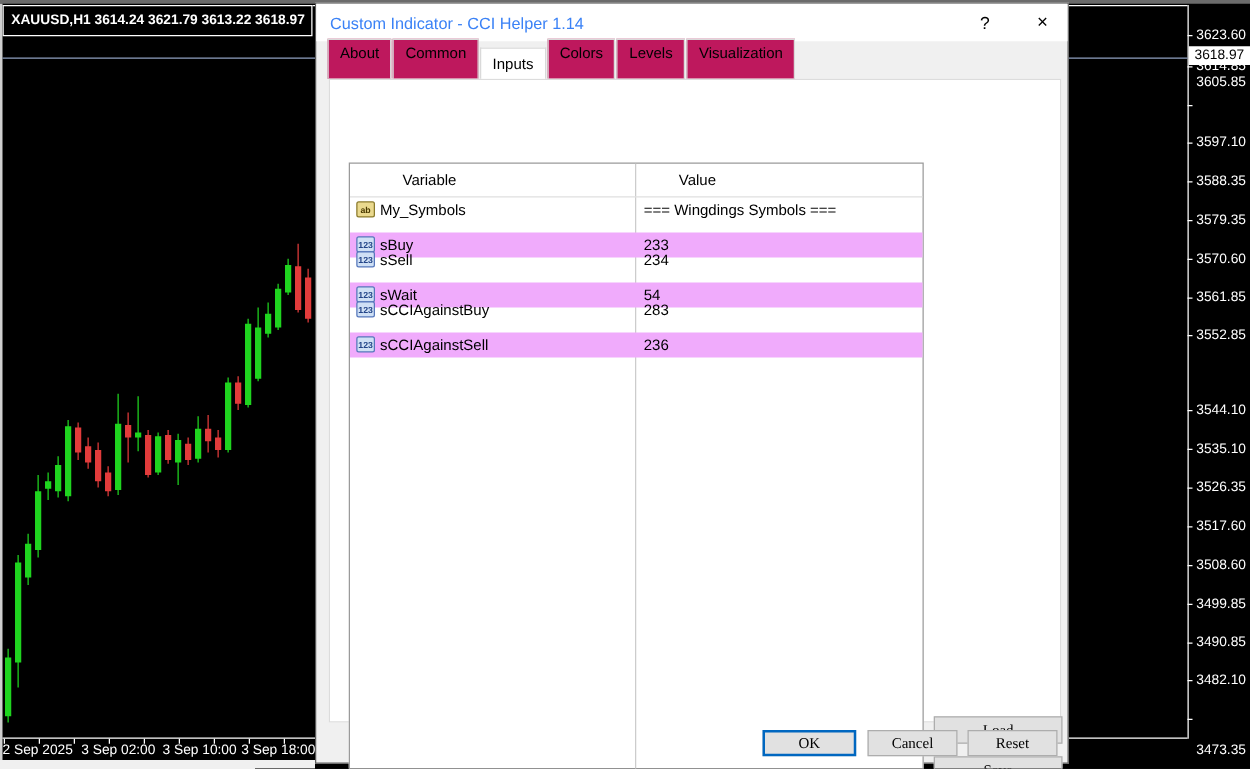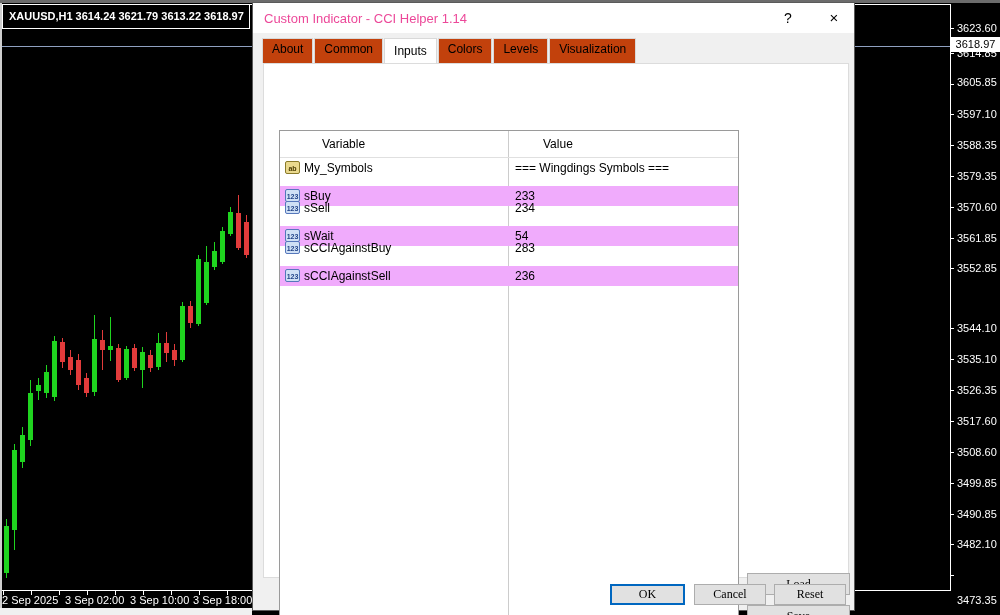--- a/index.html
+++ b/index.html
@@ -31,28 +31,28 @@
   .price-label { position:absolute; left:957px; color:#fff; font-size:11px; line-height:12px; white-space:nowrap; }
   .price-tick  { position:absolute; left:950px; width:4px; height:1px; background:#fff; }
   .price-tag   { position:absolute; left:951px; top:37px; width:49px; height:15px; background:#fff; color:#000;
                  font-size:11px; line-height:15px; text-align:center; }
   .time-label { position:absolute; top:594px; color:#fff; font-size:11px; line-height:12px; white-space:nowrap; }
   .time-tick  { position:absolute; top:591px; width:1px; height:4px; background:#fff; }
 
   
   #dialog { left:252px; top:2px; width:603px; height:609px; background:#f0f0f0; border:1px solid #5a5a5a; }
   #titlebar { left:0; top:0; width:601px; height:30px; background:#fff; }
-  #dlg-title { left:11px; top:8px; font-size:13px; color:#ec4899; white-space:nowrap; }
+  #dlg-title { left:11px; top:8px; font-size:13px; color:#3b82f6; white-space:nowrap; }
   .cap-btn { position:absolute; top:0; width:44px; height:30px; text-align:center; line-height:30px; font-size:14px; color:#000; cursor:pointer; }
   #help-btn { left:513px; }
   #close-btn { left:559px; font-size:15px; }
 
   #tabs { left:9px; top:36px; height:24px; display:flex; align-items:flex-end; }
-  .tab { padding:3px 9px 4px 9px; font-size:12px; color:#000; background:#c2410c; border:1px solid #d9d9d9;
-         border-bottom:none; margin-right:1px; height:25px; }
+  .tab { padding:3px 9px 4px 9px; font-size:12px; color:#000; background:#be185d; border:1px solid #d9d9d9;
+         border-bottom:none; margin-right:1px; height:32px; }
   .tab.active { background:#fff; height:25px; padding-top:5px; position:relative; z-index:2; }
 
   #page { left:10px; top:60px; width:586px; height:515px; background:#fff; border:1px solid #dcdcdc; }
 
   #table { position:absolute; left:15px; top:66px; width:460px; height:500px; background:#fff; border:1px solid #9a9a9a; }
   #col-divider { position:absolute; left:228px; top:0; width:1px; height:498px; background:#cccccc; }
   .thead { position:absolute; top:0; height:26px; font-size:12px; color:#000; line-height:26px;margin-left:28px; }
   #th-variable { left:14px; }
   #th-value { left:235px; }
   #header-divider { position:absolute; left:0; top:26px; width:458px; height:1px; background:#e0e0e0; }
@@ -157,21 +157,21 @@
       <div class="candle-body down" style="left: 244px; top: 222px; height: 33px;"></div>
     </div>
   <div id="bid-line" class="abs"></div>
 
   <div id="price-axis">
       <div class="price-tick" style="top: 28px;"></div>
       <div class="price-label" style="top: 22px;">3623.60</div>
       <div class="price-tick" style="top: 53px;"></div>
       <div class="price-label" style="top: 47px;">3614.85</div>
       <div class="price-tick" style="top: 84px;"></div>
-      <div class="price-label" style="top: 76px;">3605.85</div>
+      <div class="price-label" style="top: 60px;">3605.85</div>
       <div class="price-tick" style="top: 114px;"></div>
       <div class="price-label" style="top: 108px;">3597.10</div>
       <div class="price-tick" style="top: 145px;"></div>
       <div class="price-label" style="top: 139px;">3588.35</div>
       <div class="price-tick" style="top: 176px;"></div>
       <div class="price-label" style="top: 170px;">3579.35</div>
       <div class="price-tick" style="top: 207px;"></div>
       <div class="price-label" style="top: 201px;">3570.60</div>
       <div class="price-tick" style="top: 238px;"></div>
       <div class="price-label" style="top: 232px;">3561.85</div>

